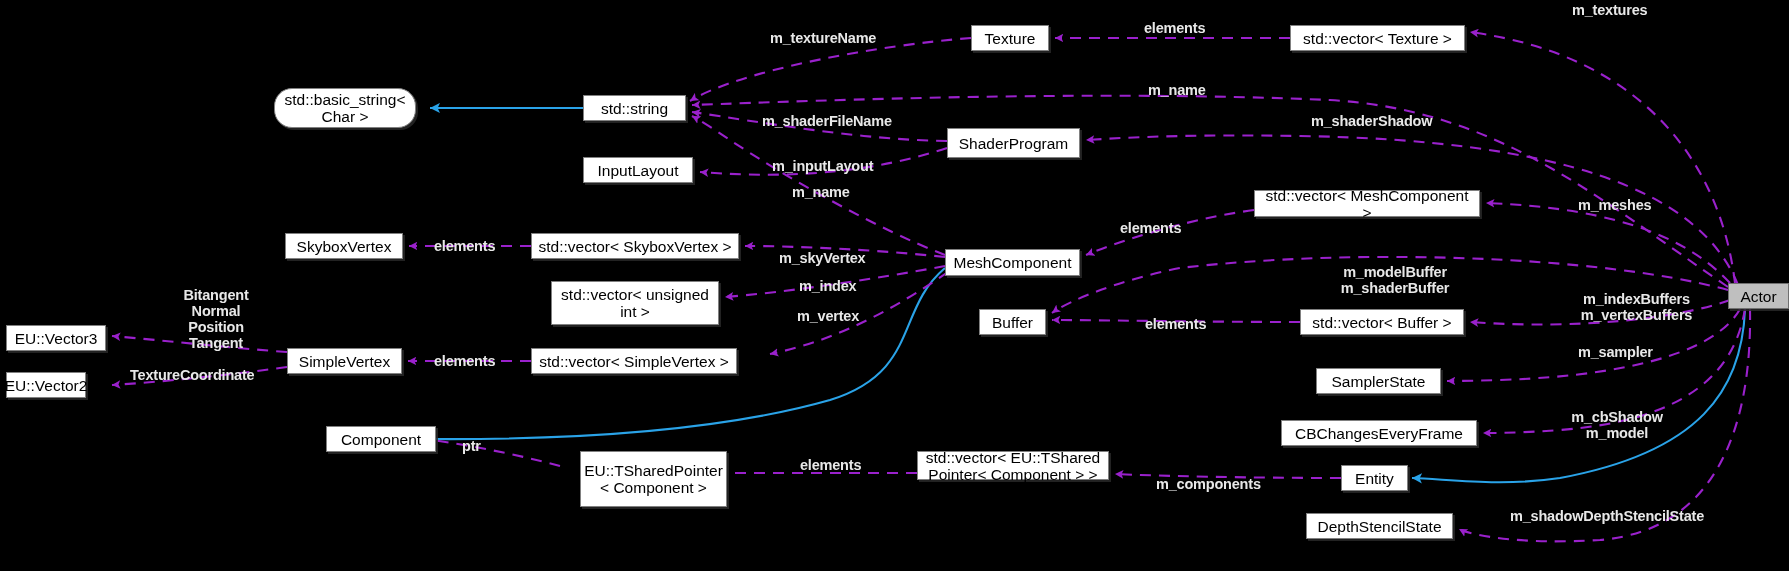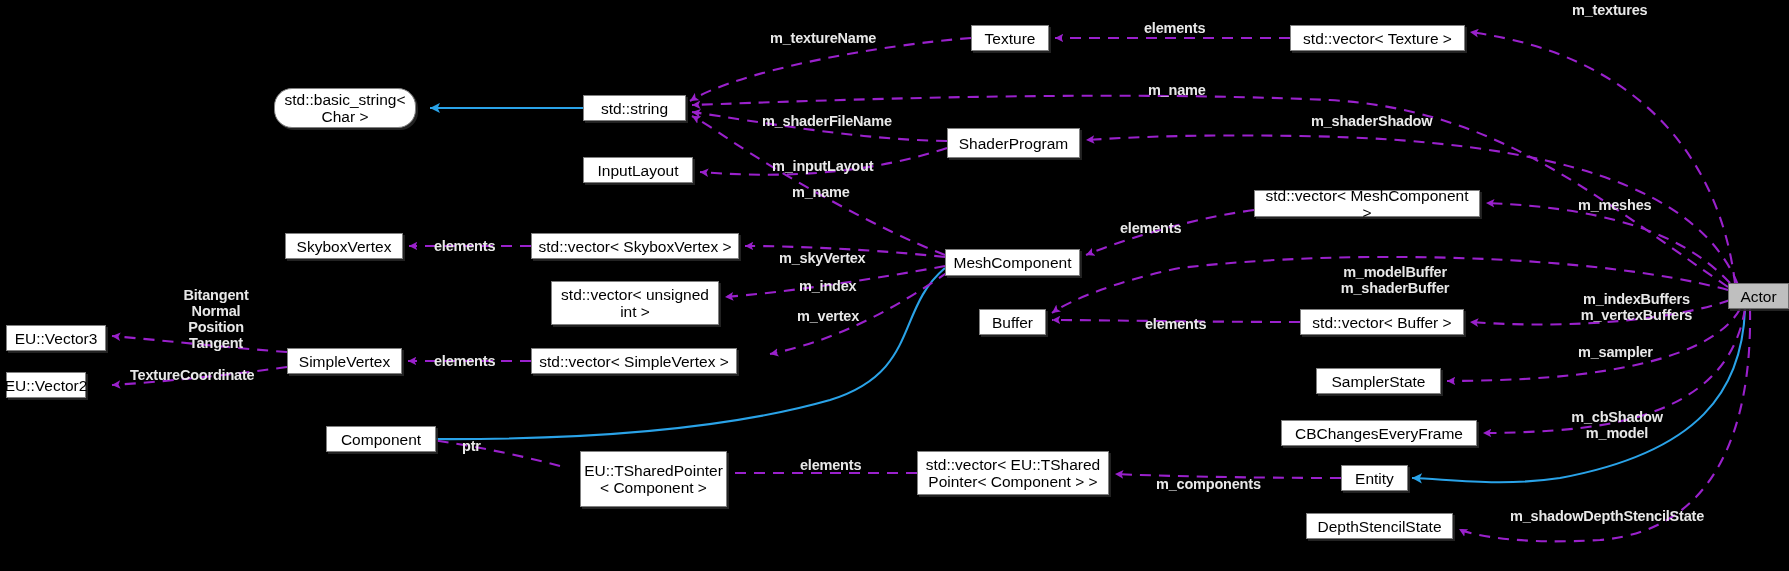--- a/index.html
+++ b/index.html
@@ -112,21 +112,21 @@
   <div class="node" style="left:6px;top:372px;width:80px;height:26px;"><span>EU::Vector2</span></div>
   <div class="node" style="left:945px;top:249px;width:135px;height:27px;"><span>MeshComponent</span></div>
   <div class="node" style="left:1254px;top:190px;width:226px;height:27px;"><span>std::vector&lt; MeshComponent &gt;</span></div>
   <div class="node" style="left:979px;top:309px;width:67px;height:26px;"><span>Buffer</span></div>
   <div class="node" style="left:1300px;top:309px;width:164px;height:26px;"><span>std::vector&lt; Buffer &gt;</span></div>
   <div class="node" style="left:1316px;top:368px;width:125px;height:26px;"><span>SamplerState</span></div>
   <div class="node" style="left:1281px;top:420px;width:196px;height:26px;"><span>CBChangesEveryFrame</span></div>
   <div class="node" style="left:294px;top:426px;width:110px;height:26px;margin-left:32px;"><span>Component</span></div>
   <div class="node" style="left:580px;top:451px;width:147px;height:56px;"><span>EU::TSharedPointer
 &lt; Component &gt;</span></div>
-  <div class="node" style="left:917px;top:451px;width:192px;height:44px;"><span>std::vector&lt; EU::TShared
+  <div class="node" style="left:917px;top:451px;width:192px;height:29px;"><span>std::vector&lt; EU::TShared
 Pointer&lt; Component &gt; &gt;</span></div>
   <div class="node" style="left:1341px;top:465px;width:67px;height:26px;"><span>Entity</span></div>
   <div class="node" style="left:1306px;top:513px;width:147px;height:26px;"><span>DepthStencilState</span></div>
   <div class="node root" style="left:1728px;top:283px;width:61px;height:26px;"><span>Actor</span></div>
 
   <div class="edge-label" style="left:770px;top:30px;">m_textureName</div>
   <div class="edge-label" style="left:1572px;top:2px;">m_textures</div>
   <div class="edge-label" style="left:1144px;top:20px;">elements</div>
   <div class="edge-label" style="left:1148px;top:82px;">m_name</div>
   <div class="edge-label" style="left:762px;top:113px;">m_shaderFileName</div>

